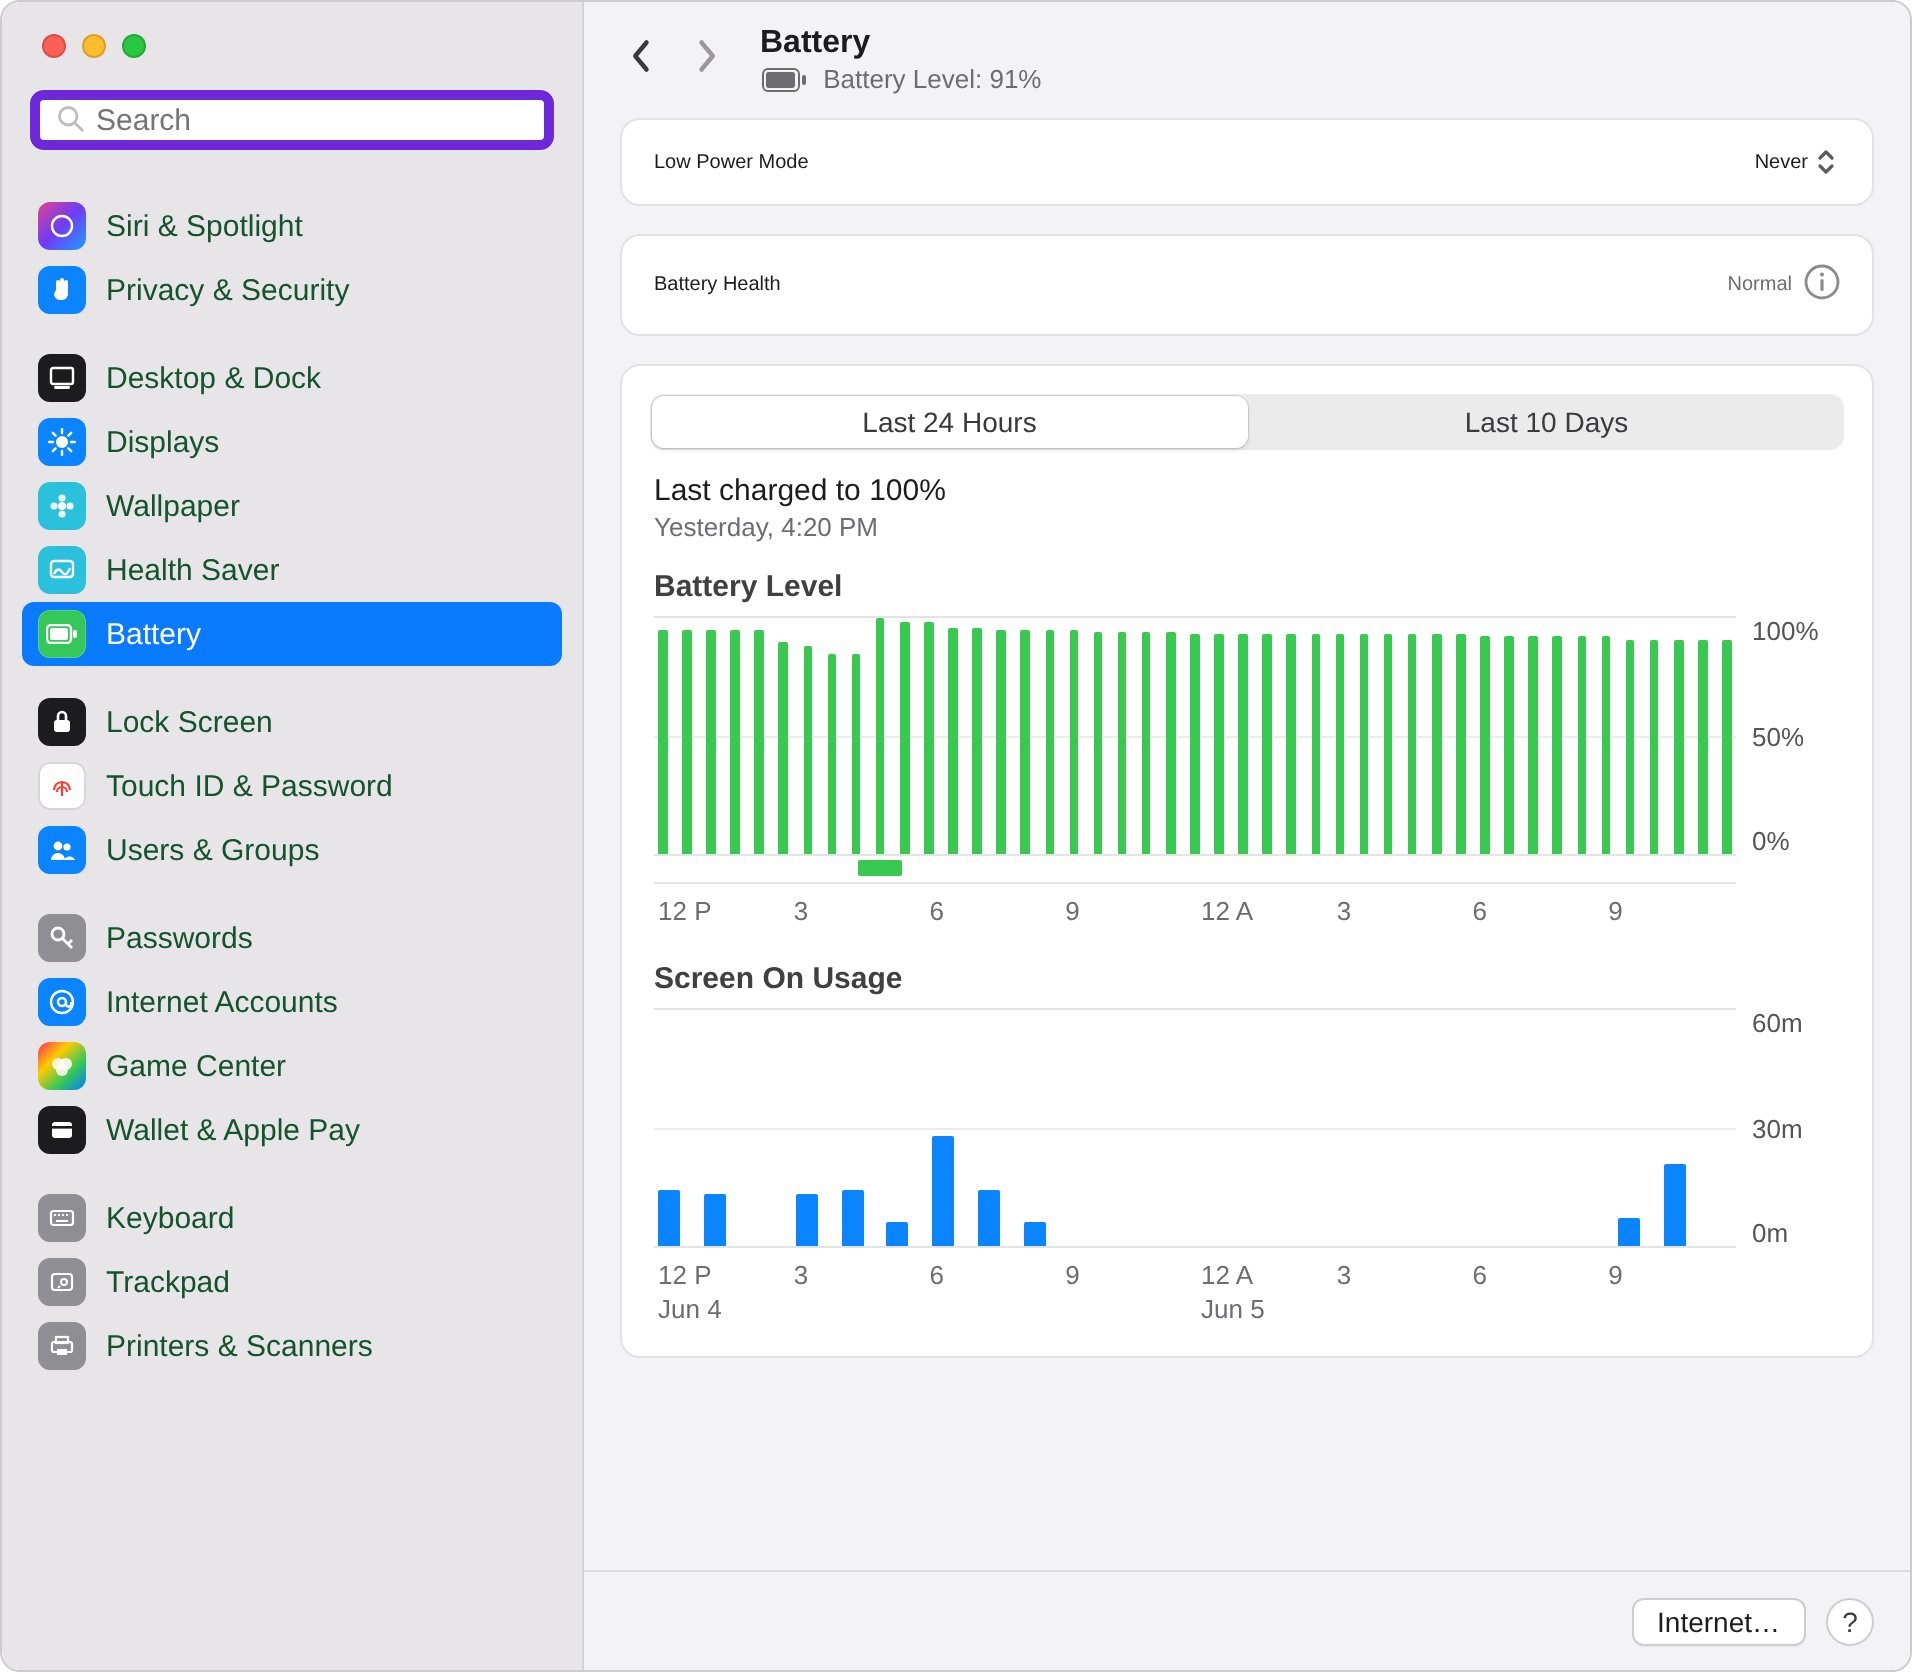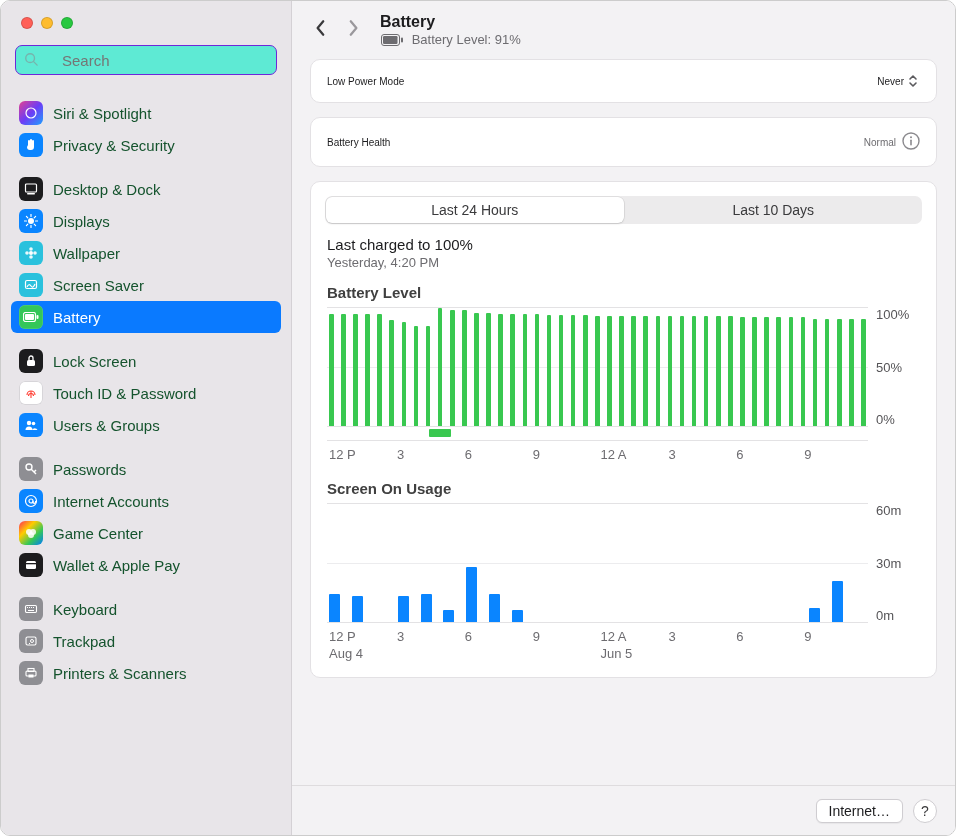--- a/index.html
+++ b/index.html
@@ -41,23 +41,23 @@
   }
   .tl-close { background: #ff5f57; }
   .tl-min   { background: #febc2e; }
   .tl-max   { background: #28c840; }
   .search-wrap {
     padding: 0 14px 8px 14px;
   }
   .search {
     display: flex;
     align-items: center;
-    gap: 24px;
-    background: #5eead4;
-    border: 1px solid #6d28d9;
+    gap: 6px;
+    background: #ffffff;
+    border: 5px solid #6d28d9;
     border-radius: 7px;
     height: 30px;
     padding: 0 8px;
     color: #8a878c;
     font-size: 14px;
   }
   .search svg { opacity: 0.55; }
   .search input {
     background: transparent;
     border: none;
@@ -335,21 +335,21 @@
             </div>
             <span>Wallpaper</span>
           </div>
           <div class="sb-item">
             <div class="sb-icon" style="background: rgb(42, 193, 221);">
               <svg width="14" height="14" viewBox="0 0 14 14">
                 <rect x="1.5" y="2.5" width="11" height="8" rx="1.5" fill="none" stroke="white" stroke-width="1.2"></rect>
                 <path d="M3 9 Q5 5 7 8 T11 6" fill="none" stroke="white" stroke-width="1.2"></path>
               </svg>
             </div>
-            <span>Screen Saver</span>
+            <span>Health Saver</span>
           </div>
           <div class="sb-item selected">
             <div class="sb-icon" style="background: rgb(52, 199, 89);">
               <svg width="16" height="10" viewBox="0 0 16 10">
                 <rect x="0.5" y="0.5" width="12" height="9" rx="2" fill="none" stroke="white" stroke-width="1.2"></rect>
                 <rect x="2" y="2" width="9" height="6" rx="1" fill="white"></rect>
                 <rect x="13.5" y="3" width="2" height="4" rx="1" fill="white"></rect>
               </svg>
             </div>
             <span>Battery</span>
@@ -664,21 +664,21 @@
               <span>12 P</span>
               <span>3</span>
               <span>6</span>
               <span>9</span>
               <span>12 A</span>
               <span>3</span>
               <span>6</span>
               <span>9</span>
             </div>
           <div class="x-sub" id="su-xsub">
-              <span>Aug 4</span>
+              <span>Jun 4</span>
               <span></span>
               <span></span>
               <span></span>
               <span>Jun 5</span>
               <span></span>
               <span></span>
               <span></span>
             </div>
         </div>
 

